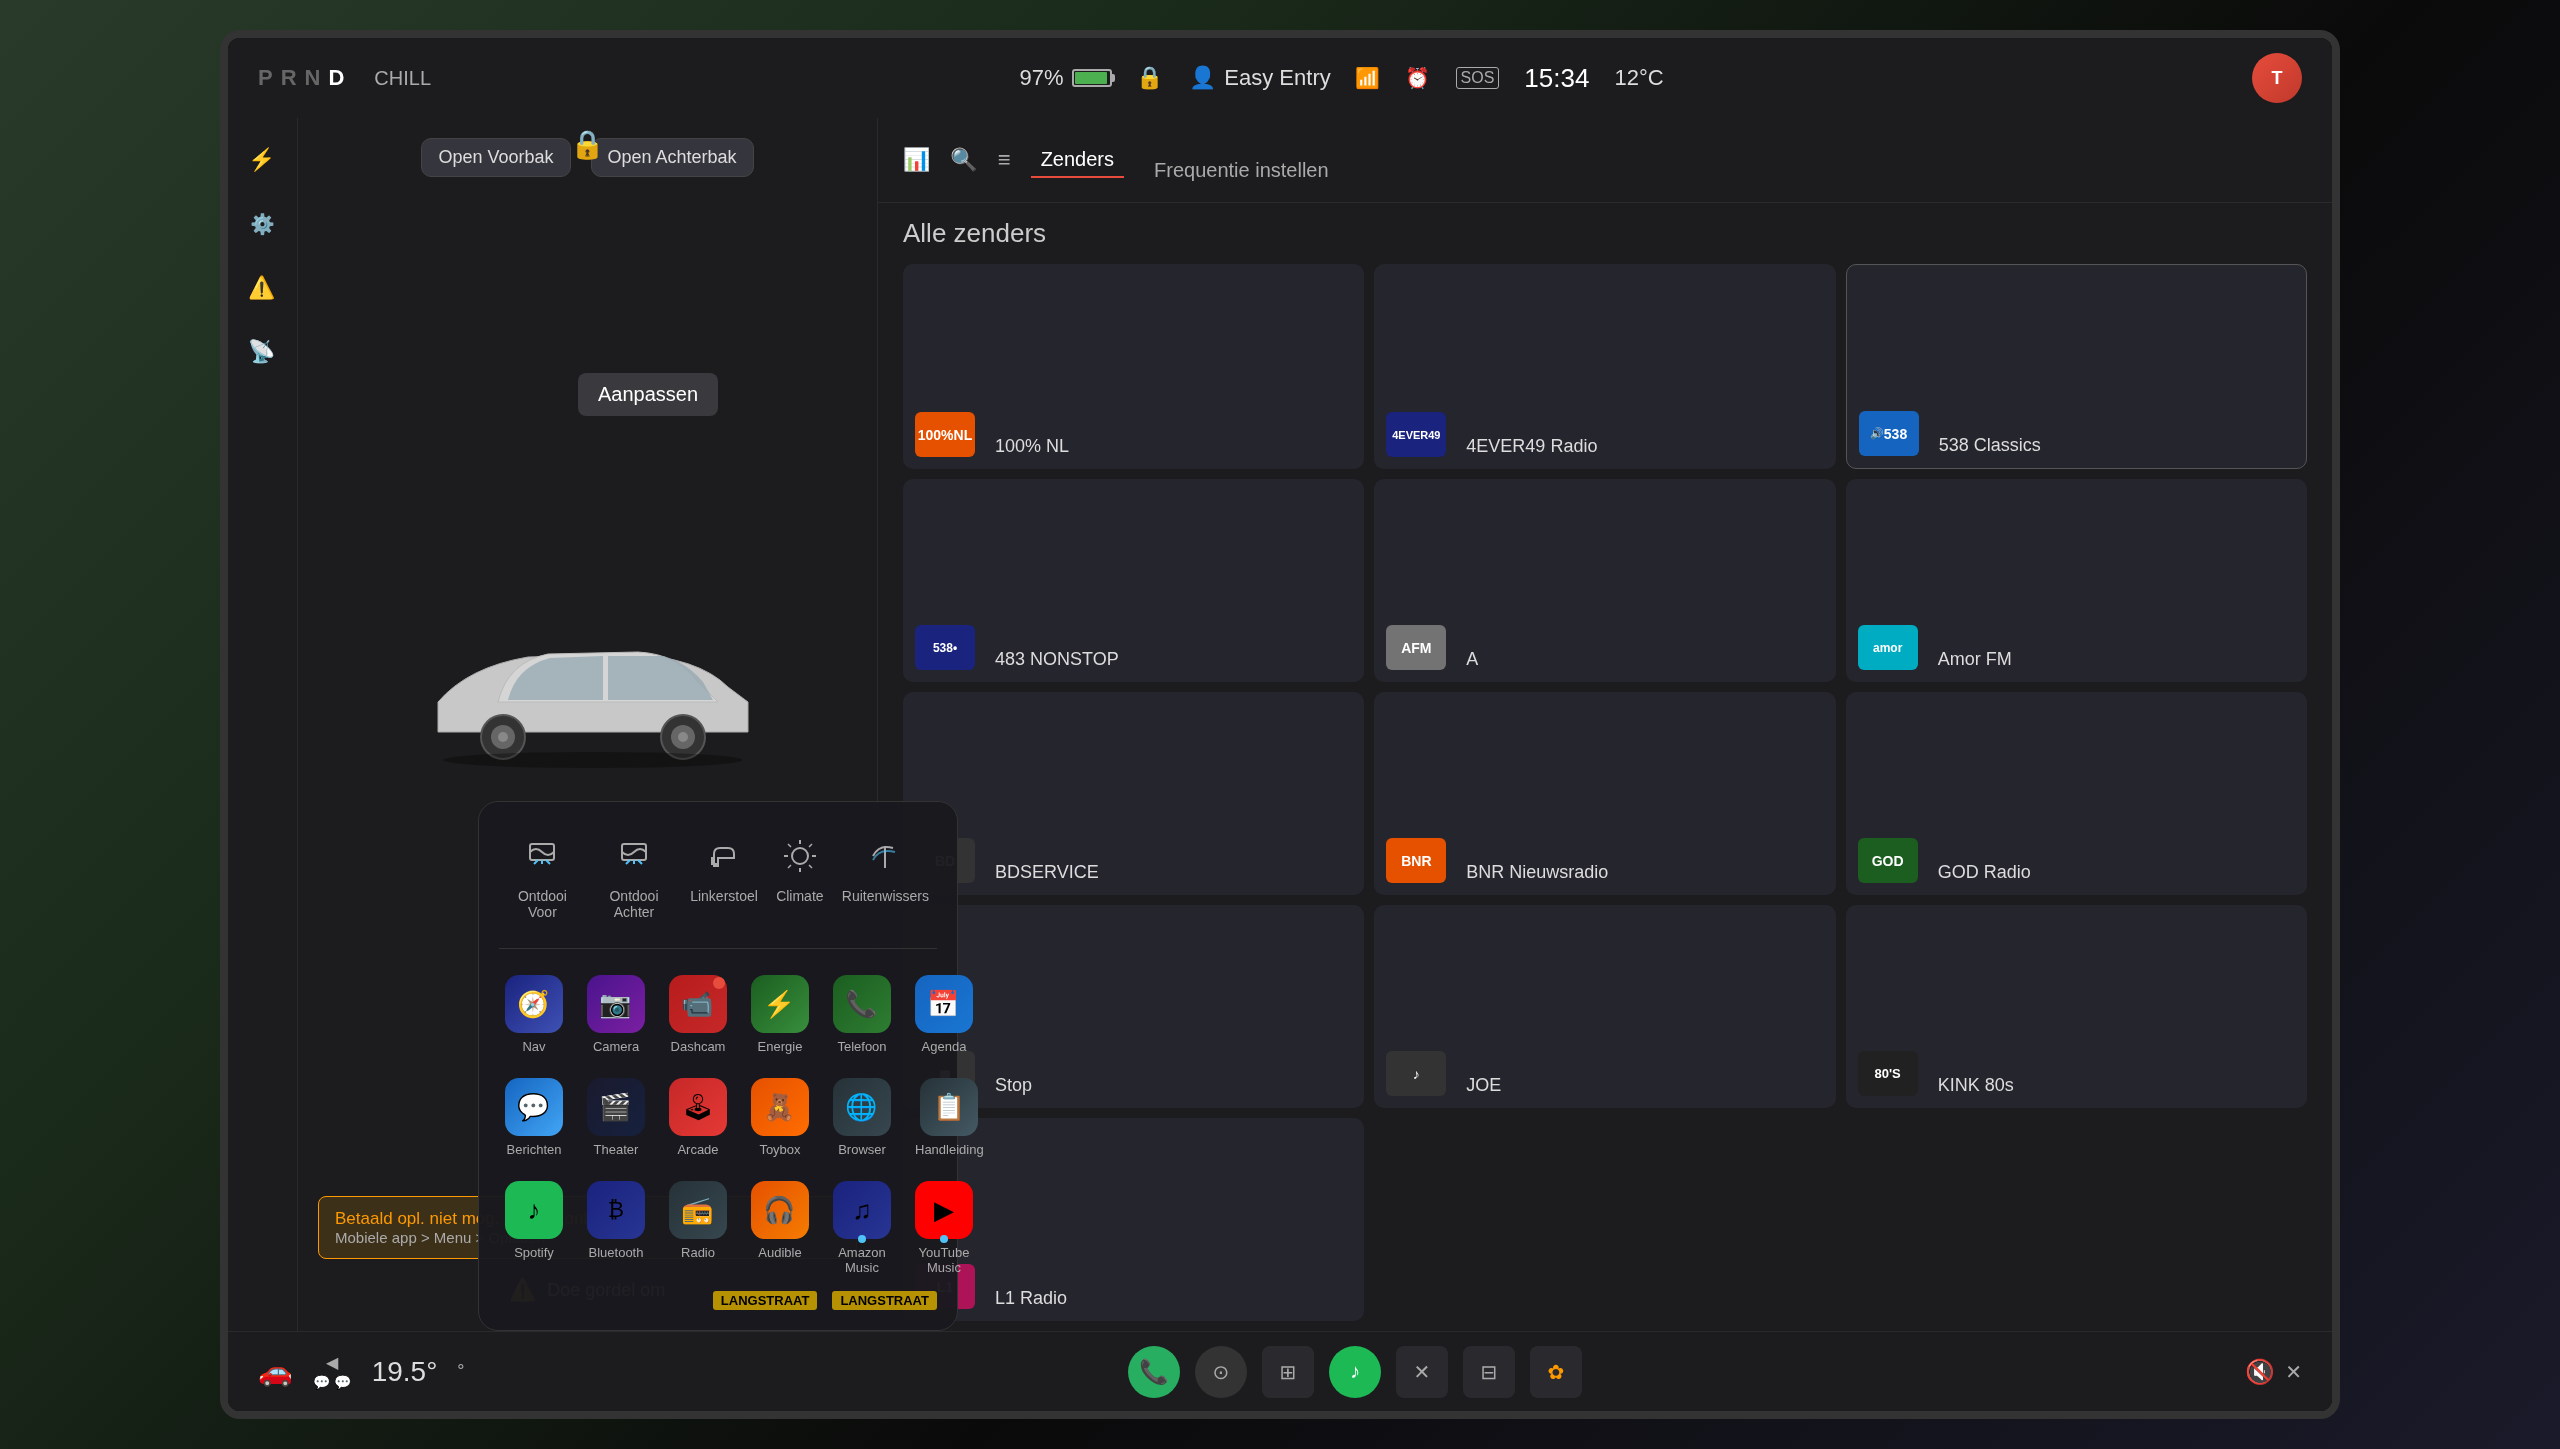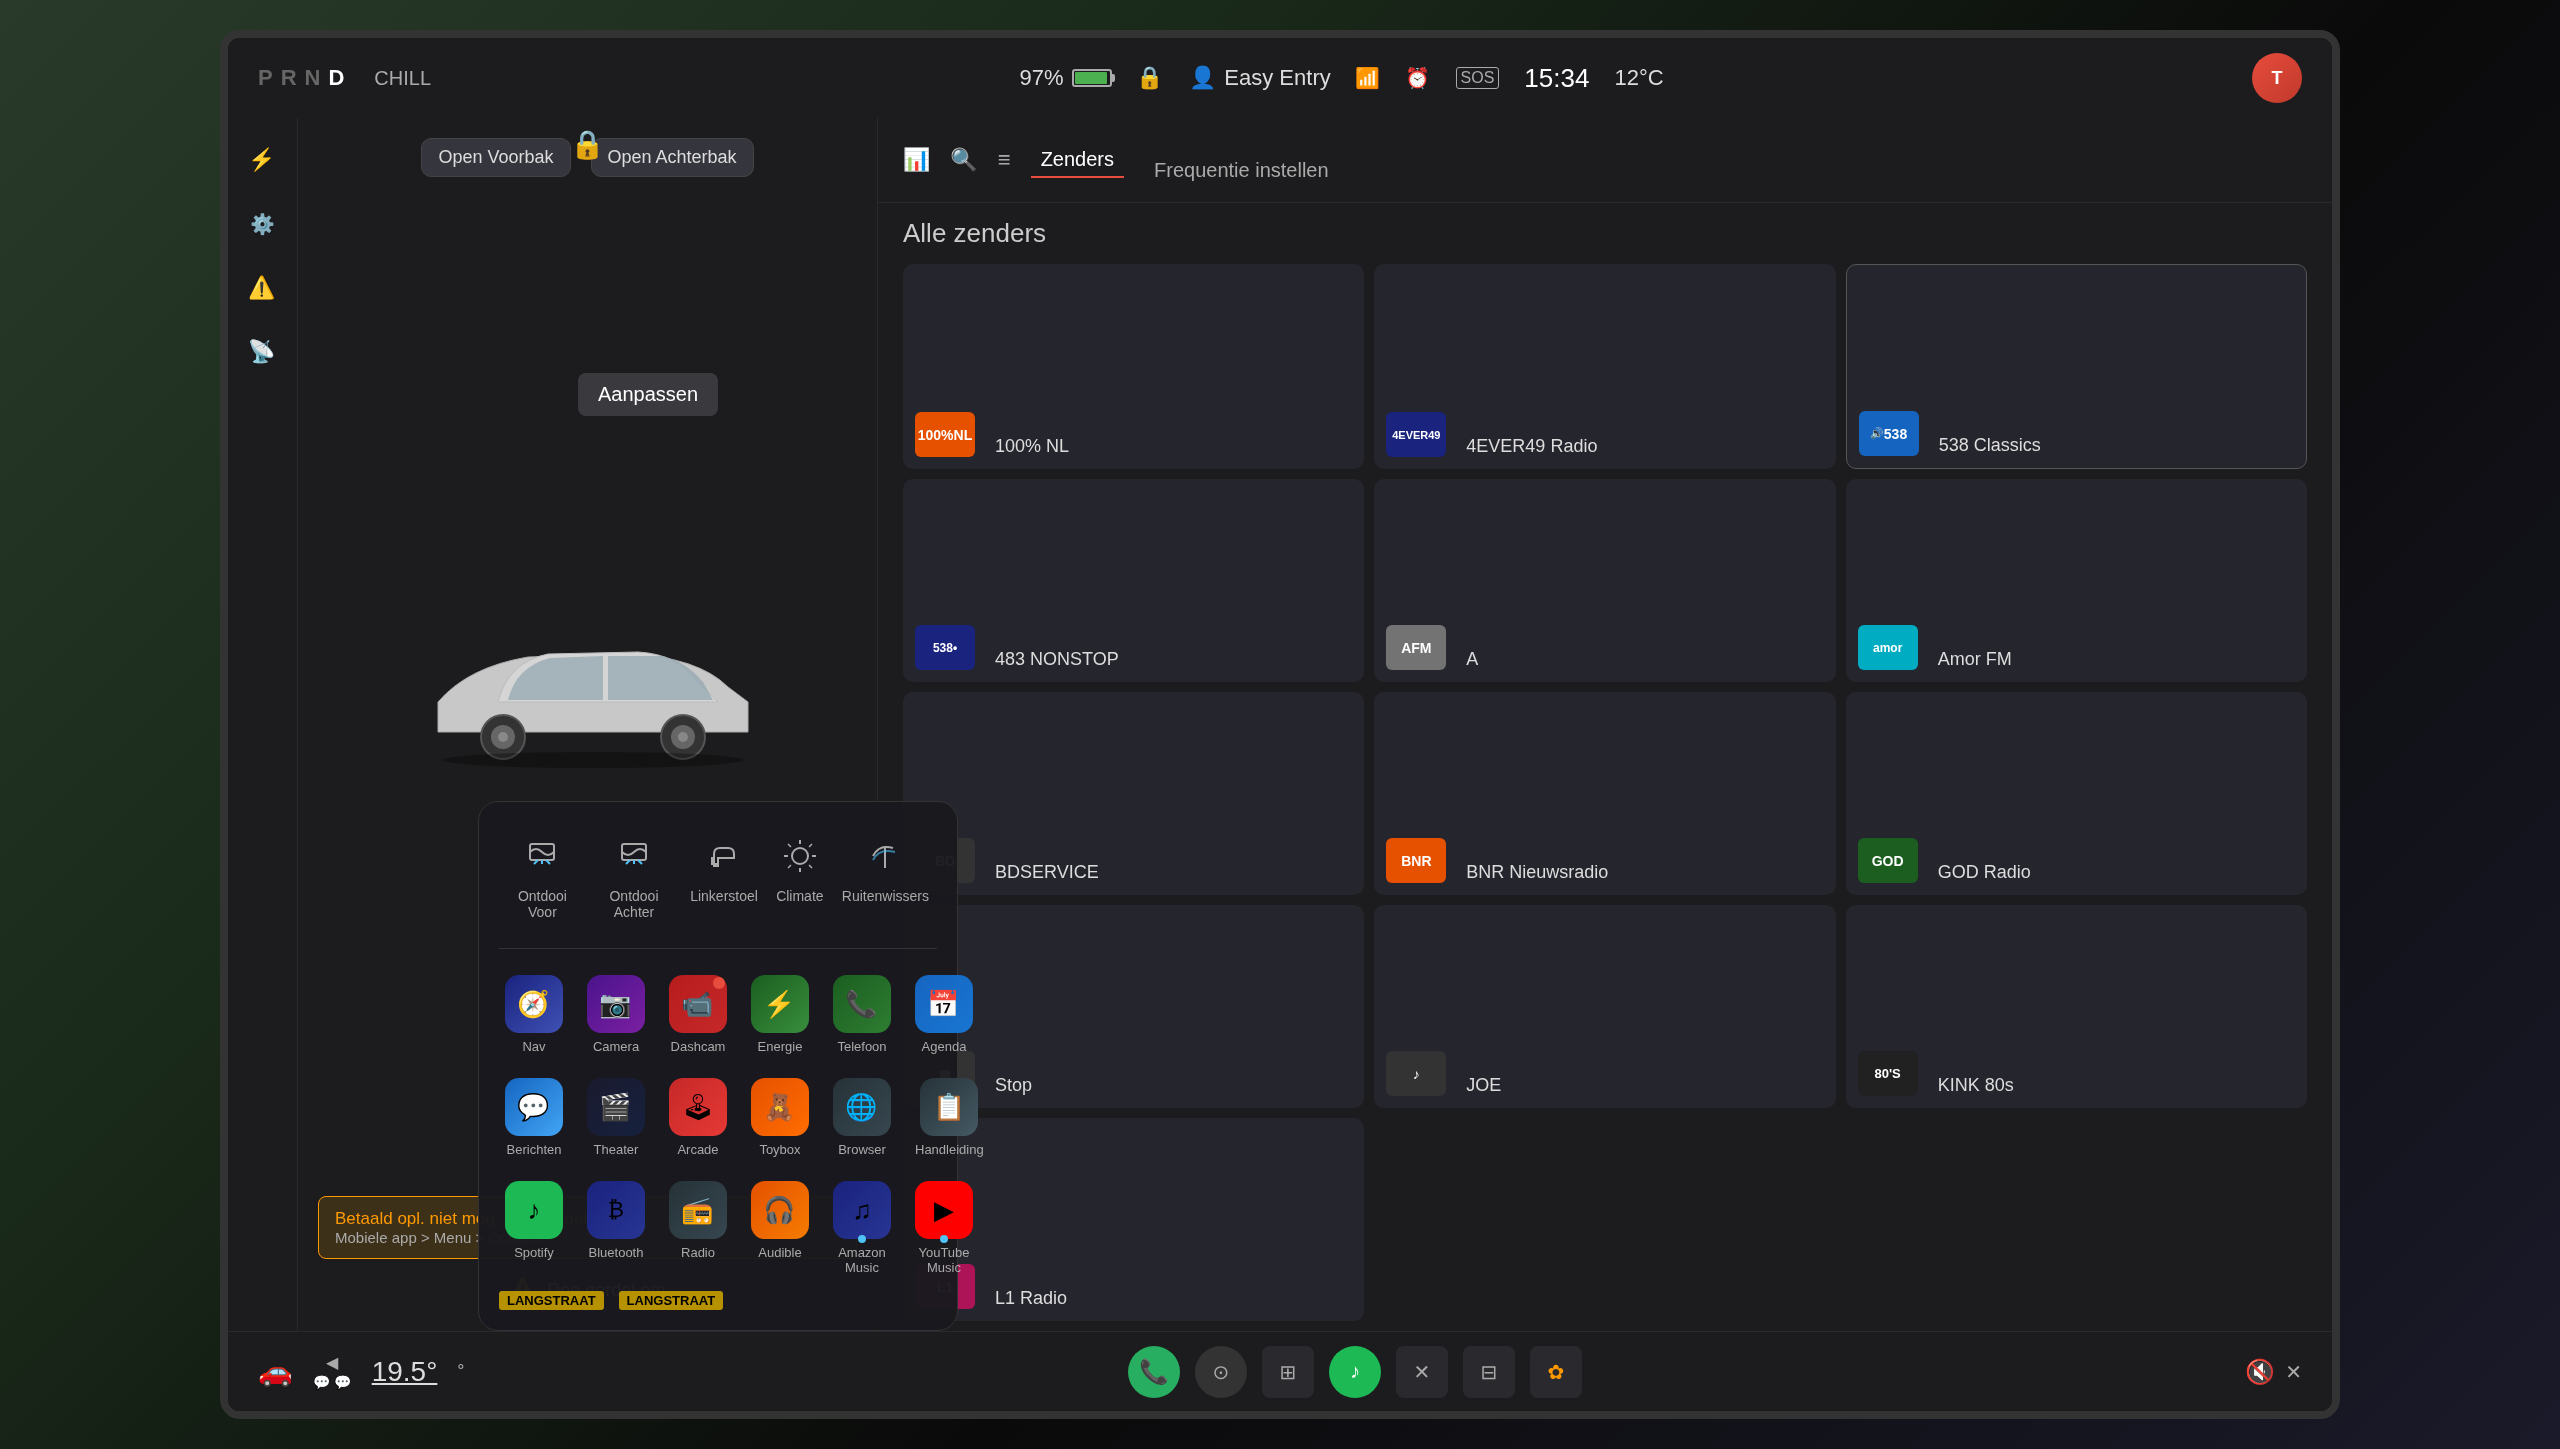--- a/index.html
+++ b/index.html
@@ -482,21 +482,20 @@
     .car-icon-btn {
       font-size: 28px;
       color: #aaa;
       cursor: pointer;
     }
 
     .temp-readout {
       font-size: 28px;
       color: #ddd;
       font-weight: 300;
-      text-decoration: underline;
     }
 
     .bottom-center {
       display: flex;
       align-items: center;
       gap: 15px;
     }
 
     .taskbar-btn {
       width: 52px;
@@ -915,21 +914,21 @@
         <div class="app-item">
           <div class="app-icon youtube-icon" style="position:relative">
             ▶
             <div class="playing-dot"></div>
           </div>
           <span class="app-label">YouTube Music</span>
         </div>
 
       </div>
 
-      <div style="display:flex;gap:15px;justify-content:flex-start;margin-top:10px;">
+      <div style="display:flex;gap:15px;justify-content:flex-end;margin-top:10px;">
         <span style="background:rgba(200,160,0,0.9);color:#000;font-size:13px;font-weight:bold;padding:2px 8px;border-radius:3px;">LANGSTRAAT</span>
         <span style="background:rgba(200,160,0,0.9);color:#000;font-size:13px;font-weight:bold;padding:2px 8px;border-radius:3px;">LANGSTRAAT</span>
       </div>
 
     </div>
 
     <div class="bottom-bar">
       <div class="bottom-left">
         <span class="car-icon-btn">🚗</span>
         <div style="display:flex;flex-direction:column;align-items:center;gap:2px;">

